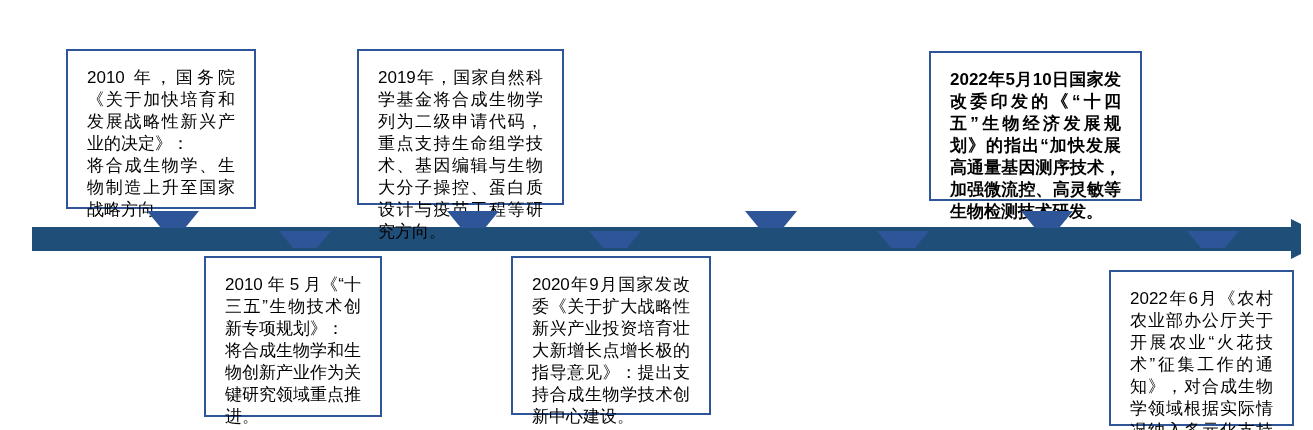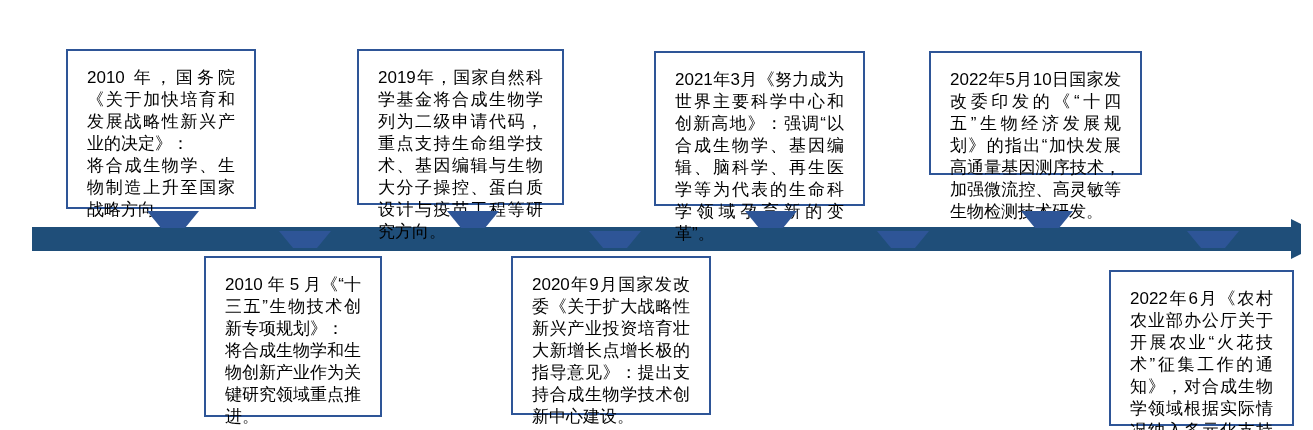--- a/index.html
+++ b/index.html
@@ -48,21 +48,21 @@
     text-align: justify;
     text-align-last: left;
     color: var(--text-color, #000000);
   }
   .ev0 { left: 42px;   top: 25px;  width: 190px; height: 160px; }
   .ev1 { left: 180px;  top: 232px; width: 178px; height: 161px; }
   .ev2 { left: 333px;  top: 25px;  width: 207px; height: 156px; }
   .ev3 { left: 487px;  top: 232px; width: 200px; height: 159px; }
   .ev4 { left: 630px;  top: 27px;  width: 211px; height: 155px; }
   .ev5 { left: 775px;  top: 234px; width: 184px; height: 151px; }
-  .ev6 { left: 905px;  top: 27px;  width: 213px; height: 124px; }
+  .ev6 { left: 905px;  top: 27px;  width: 213px; height: 150px; font-weight: bold; }
   .ev7 { left: 1085px; top: 234px; width: 185px; height: 156px; margin-top: 12px; }
   
   .marker {
     position: absolute;
     width: 0; height: 0;
     border-left: 14px solid transparent;
     border-right: 14px solid transparent;
     border-top: 17px solid var(--marker, #2e5597);
   }
   .marker.top    { top: 187px; } 
@@ -85,23 +85,20 @@
     <div class="arrowhead"></div>
   </div>
 
   <div class="event-box ev0">
     <div class="event-text">2010 年，国务院《关于加快培育和发展战略性新兴产业的决定》：
 将合成生物学、生物制造上升至国家战略方向。</div>
   </div>
   <div class="event-box ev2">
     <div class="event-text">2019年，国家自然科学基金将合成生物学列为二级申请代码，重点支持生命组学技术、基因编辑与生物大分子操控、蛋白质设计与疫苗工程等研究方向。</div>
   </div>
-  <div class="event-box ev4">
-    <div class="event-text">2021年3月《努力成为世界主要科学中心和创新高地》：强调“以合成生物学、基因编辑、脑科学、再生医学等为代表的生命科学领域孕育新的变革”。</div>
-  </div>
   <div class="event-box ev6">
     <div class="event-text">2022年5月10日国家发改委印发的《“十四五”生物经济发展规划》的指出“加快发展高通量基因测序技术，加强微流控、高灵敏等生物检测技术研发。</div>
   </div>
 
   <div class="event-box ev1">
     <div class="event-text">2010 年 5 月《“十三五”生物技术创新专项规划》：
 将合成生物学和生物创新产业作为关键研究领域重点推进。</div>
   </div>
   <div class="event-box ev3">
     <div class="event-text">2020年9月国家发改委《关于扩大战略性新兴产业投资培育壮大新增长点增长极的指导意见》：提出支持合成生物学技术创新中心建设。</div>

